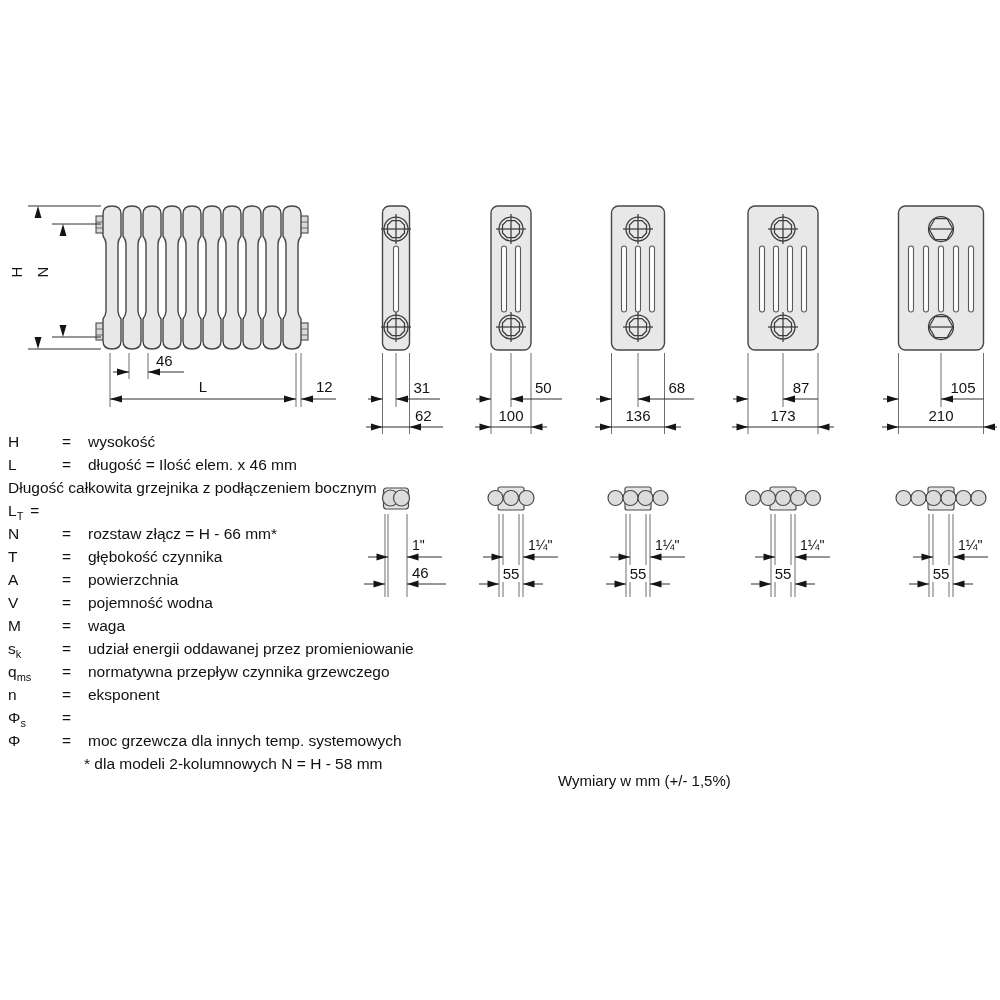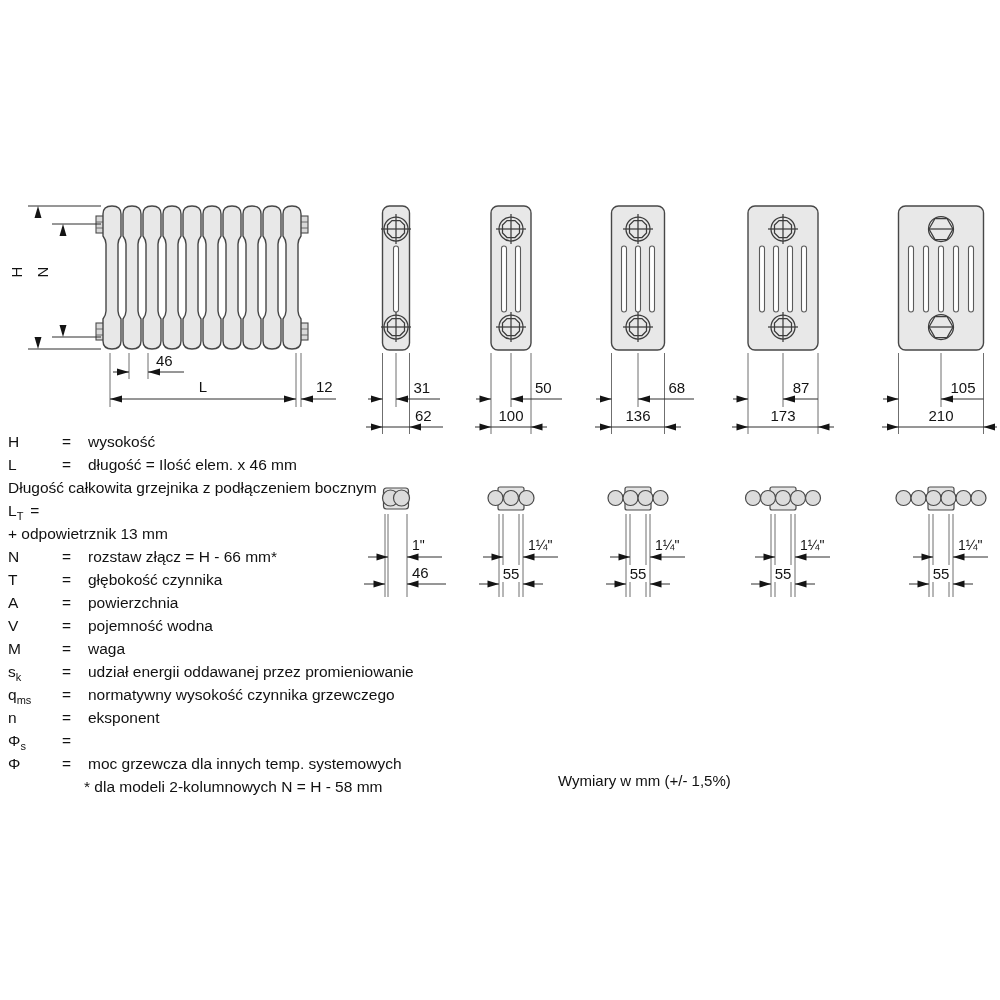--- a/index.html
+++ b/index.html
@@ -340,21 +340,20 @@
   <div class="lrow">
         <span class="sym"><span>L</span></span>
         <span class="eq">=</span>
         <span class="desc">długość = Ilość elem. x 46 mm</span>
       </div>
   <div class="lrow full"><span class="desc">Długość całkowita grzejnika z podłączeniem bocznym</span></div>
   <div class="lrow fullsym">
         <span class="sym"><span>L</span><sub>T</sub></span>
         <span class="eq">=</span>
       </div>
-  <div class="lrow full"><span class="desc">+ odpowietrznik 13 mm</span></div>
   <div class="lrow">
         <span class="sym"><span>N</span></span>
         <span class="eq">=</span>
         <span class="desc">rozstaw złącz = H - 66 mm*</span>
       </div>
   <div class="lrow">
         <span class="sym"><span>T</span></span>
         <span class="eq">=</span>
         <span class="desc">głębokość czynnika</span>
       </div>
@@ -374,21 +373,21 @@
         <span class="desc">waga</span>
       </div>
   <div class="lrow">
         <span class="sym"><span>s</span><sub>k</sub></span>
         <span class="eq">=</span>
         <span class="desc">udział energii oddawanej przez promieniowanie</span>
       </div>
   <div class="lrow">
         <span class="sym"><span>q</span><sub>ms</sub></span>
         <span class="eq">=</span>
-        <span class="desc">normatywny wysokość czynnika grzewczego</span>
+        <span class="desc">normatywna przepływ czynnika grzewczego</span>
       </div>
   <div class="lrow">
         <span class="sym"><span>n</span></span>
         <span class="eq">=</span>
         <span class="desc">eksponent</span>
       </div>
   <div class="lrow">
         <span class="sym"><span>Φ</span><sub>s</sub></span>
         <span class="eq">=</span>
       </div>

